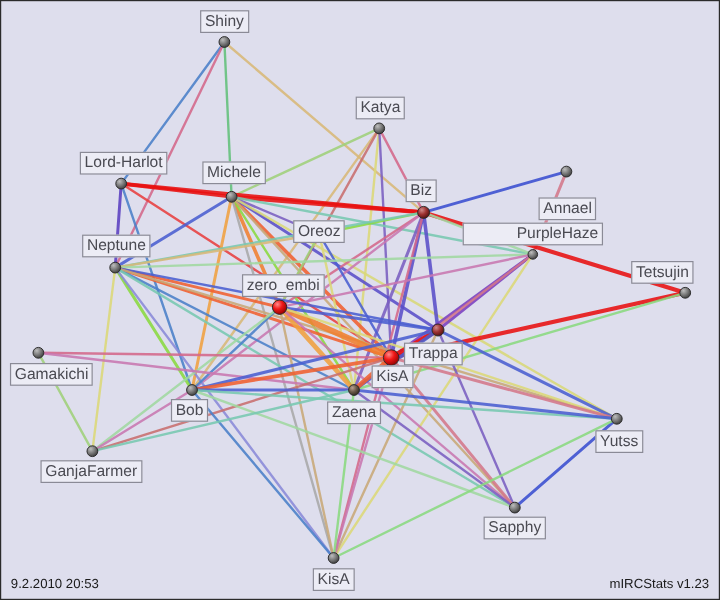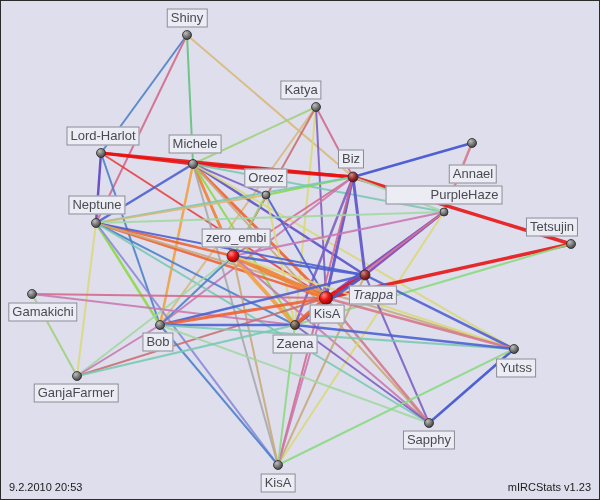--- a/index.html
+++ b/index.html
@@ -189,32 +189,32 @@
         <circle cx="294" cy="324" r="4.5" fill="url(#nodeBrownGrad)" stroke="#2a2a2a" stroke-width="0.8"></circle>
         <circle cx="513" cy="348" r="4.5" fill="url(#nodeGrayGrad)" stroke="#2a2a2a" stroke-width="0.8"></circle>
         <circle cx="76" cy="375" r="4.5" fill="url(#nodeGrayGrad)" stroke="#2a2a2a" stroke-width="0.8"></circle>
         <circle cx="428" cy="422" r="4.5" fill="url(#nodeGrayGrad)" stroke="#2a2a2a" stroke-width="0.8"></circle>
         <circle cx="277" cy="464" r="4.5" fill="url(#nodeGrayGrad)" stroke="#2a2a2a" stroke-width="0.8"></circle>
       </g>
   </svg>
 
   <div id="label-layer">
       <div class="node-label" style="left: 186px; top: 17px;">Shiny</div>
-      <div class="node-label" style="left: 300px; top: 89px; text-align: right;">Katya</div>
+      <div class="node-label" style="left: 316px; top: 89px; text-align: right;">Katya</div>
       <div class="node-label" style="left: 472px; top: 125px; margin-top: 48px;">Annael</div>
       <div class="node-label" style="left: 102px; top: 135px;">Lord-Harlot</div>
       <div class="node-label" style="left: 194px; top: 143px;">Michele</div>
       <div class="node-label" style="left: 350px; top: 158px;">Biz</div>
-      <div class="node-label" style="left: 265px; top: 177px;">Oreoz</div>
+      <div class="node-label" style="left: 265px; top: 192px;">Oreoz</div>
       <div class="node-label" style="left: 443px; top: 194px; padding-left: 44px;">PurpleHaze</div>
       <div class="node-label" style="left: 96px; top: 204px;">Neptune</div>
       <div class="node-label" style="left: 551px; top: 226px;">Tetsujin</div>
       <div class="node-label" style="left: 235px; top: 237px; text-align: right;">zero_embi</div>
       <div class="node-label" style="left: 42px; top: 311px;">Gamakichi</div>
-      <div class="node-label" style="left: 372px; top: 294px; font-style: italic;">Trappa</div>
+      <div class="node-label" style="left: 360px; top: 294px;">Trappa</div>
       <div class="node-label" style="left: 326px; top: 313px;">KisA</div>
       <div class="node-label" style="left: 157px; top: 341px;">Bob</div>
       <div class="node-label" style="left: 294px; top: 343px;">Zaena</div>
       <div class="node-label" style="left: 515px; top: 367px;">Yutss</div>
       <div class="node-label" style="left: 75px; top: 392px;">GanjaFarmer</div>
       <div class="node-label" style="left: 428px; top: 439px; text-align: right;">Sapphy</div>
       <div class="node-label" style="left: 277px; top: 482px;">KisA</div>
     </div>
 
   <div class="footer-text" id="footer-left">9.2.2010 20:53</div>

